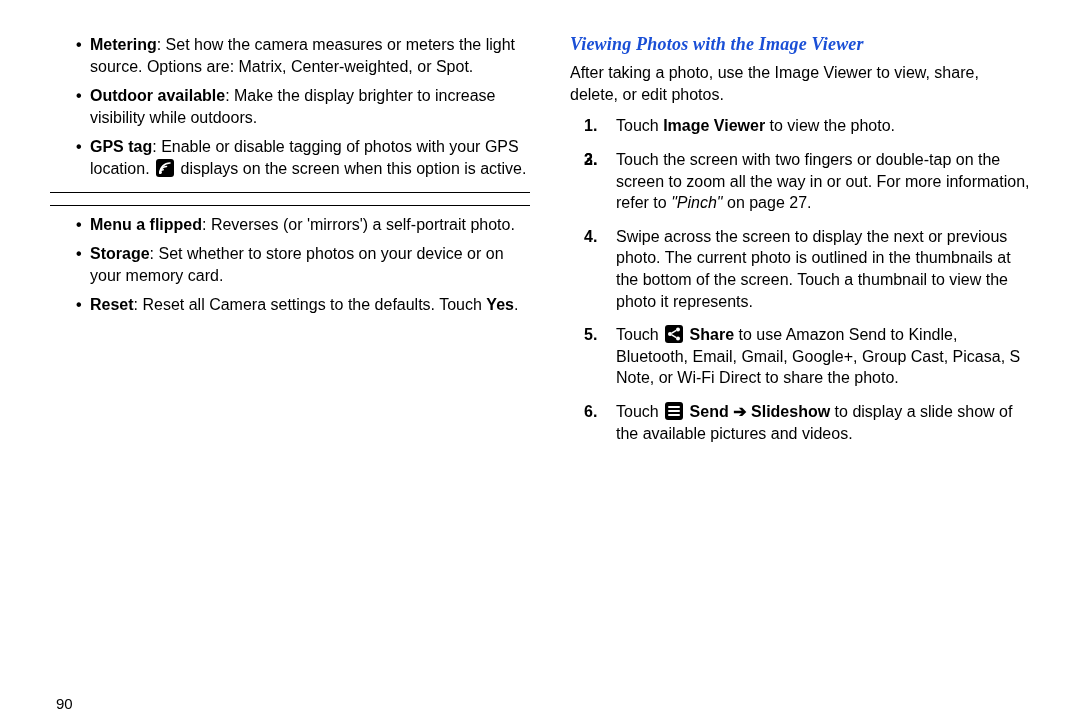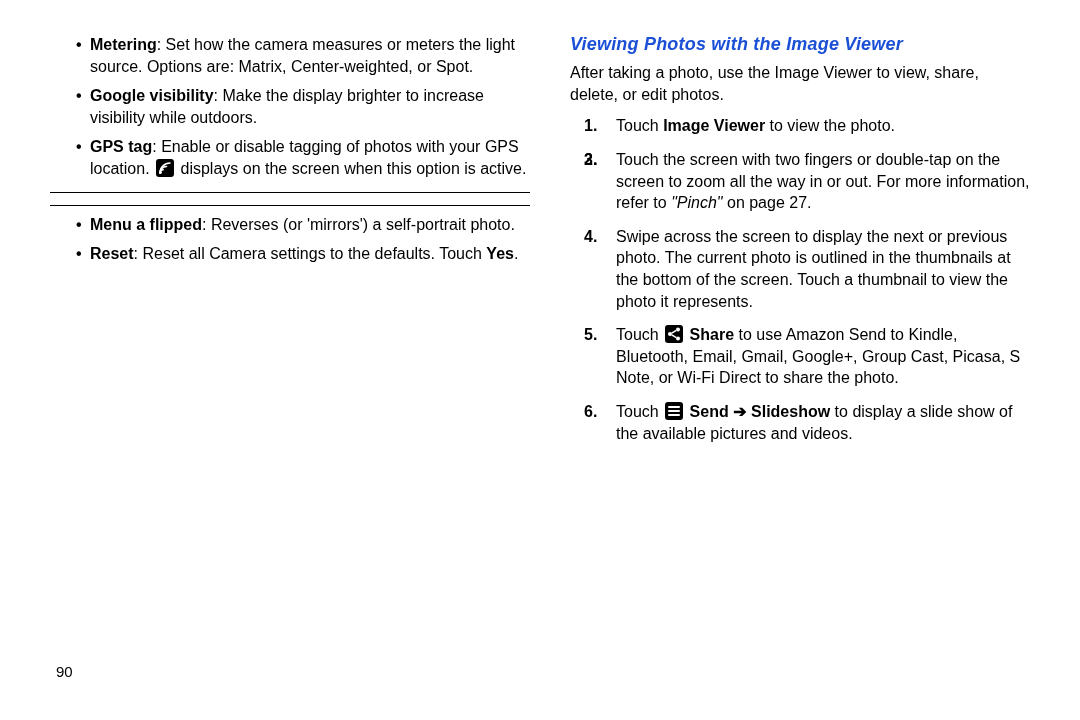--- a/index.html
+++ b/index.html
@@ -8,53 +8,54 @@
   .col-left{padding-left:0}
   .col-right{padding-right:0;padding-left:30px}
   ul.bullets{list-style:none;padding-left:40px;margin:0}
   ul.bullets>li{position:relative;margin:2px 0 8px 0}
   ul.bullets>li::before{content:"•";position:absolute;left:-14px;top:0;font-weight:bold}
   .term{font-weight:bold}
   hr.rule{border:none;border-top:1.5px solid #000;margin:12px 0 8px 0}
   .caution{margin:4px 6px 4px 6px}
   .icon{display:inline-block;width:18px;height:18px;vertical-align:-3px;background:#000;border-radius:3px;position:relative;margin:0 2px}
   .icon svg{position:absolute;top:0;left:0;width:18px;height:18px}
-  .section-head{font-family:Liberation Sans, sans-serif;font-weight:bold;font-style:italic;color:#1a4fd6;font-size:18px;margin:0 0 6px 0;letter-spacing:.2px}
+  .section-head{font-family:Liberation Serif, serif;font-weight:bold;font-style:italic;color:#1a4fd6;font-size:18px;margin:0 0 6px 0;letter-spacing:.2px}
   ol.steps{list-style:none;padding-left:46px;margin:10px 0 0 0}
   ol.steps>li{position:relative;margin:0 0 12px 0}
   ol.steps>li .num{position:absolute;left:-32px;top:0;font-weight:bold}
-  .pnum{position:absolute;left:56px;bottom:40px;font-size:15px}
+  .pnum{position:absolute;left:56px;bottom:8px;font-size:15px}
   .arrow{font-weight:bold}
 </style>
 </head>
 <body>
 
 <div class="page">
   <div class="col col-left">
 
     <ul class="bullets">
       <li><span class="term">Metering</span><span>: Set how the camera measures or meters the light source. Options are: Matrix, Center-weighted, or Spot.</span></li>
-      <li><span class="term">Google visibility</span><span>: Make the display brighter to increase visibility while outdoors.</span></li>
+      <li><span class="term">Outdoor available</span><span>: Make the display brighter to increase visibility while outdoors.</span></li>
       <li>
         <span class="term">GPS tag</span><span>: Enable or disable tagging of photos with your GPS location. </span><span class="icon"><svg viewBox="0 0 18 18">
               <g fill="none" stroke="#fff" stroke-width="1.6" stroke-linecap="round">
                 <path d="M4 14 A10 10 0 0 1 14 4"></path>
                 <path d="M4 14 A6.5 6.5 0 0 1 10.5 7.5"></path>
                 <path d="M4 14 A3.2 3.2 0 0 1 7.2 10.8"></path>
               </g>
               <circle cx="4.5" cy="13.5" r="1.4" fill="#fff"></circle>
             </svg></span><span> displays on the screen when this option is active.</span>
       </li>
     </ul>
 
     <hr class="rule">
     <hr class="rule">
 
     <ul class="bullets" style="margin-top:8px">
       <li><span class="term">Menu a flipped</span><span>: Reverses (or 'mirrors') a self-portrait photo.</span></li>
+      <li><span class="term">Storage</span><span>: Set whether to store photos on your device or on your memory card.</span></li>
       <li><span class="term">Reset</span><span>: Reset all Camera settings to the defaults. Touch </span><span class="term">Yes</span><span>.</span></li>
     </ul>
   </div>
 
   <div class="col col-right">
     <div class="section-head">Viewing Photos with the Image Viewer</div>
     <div>After taking a photo, use the Image Viewer to view, share, delete, or edit photos.</div>
 
     <ol class="steps">
       <li><span class="num">1.</span><span>Touch </span><span class="term">Image Viewer</span><span> to view the photo.</span></li>

